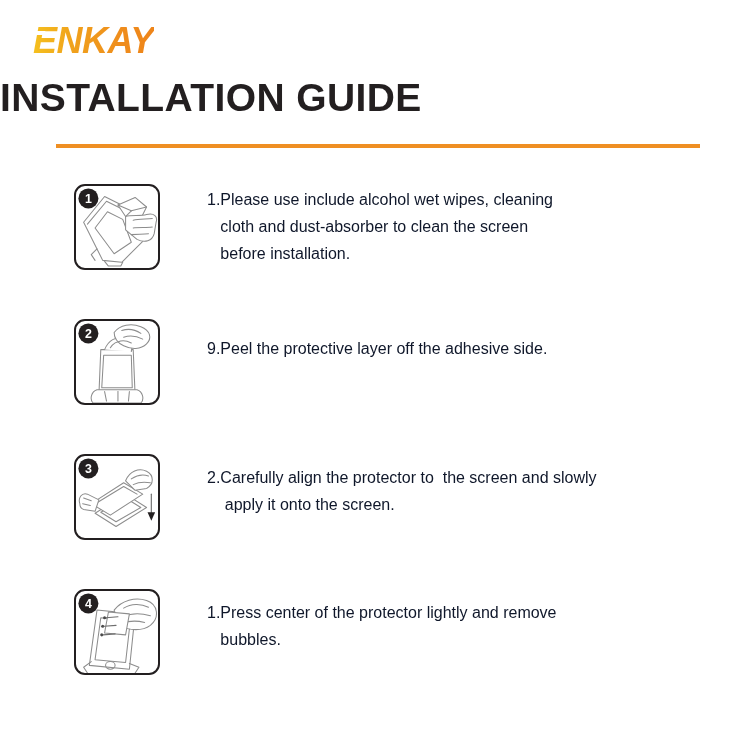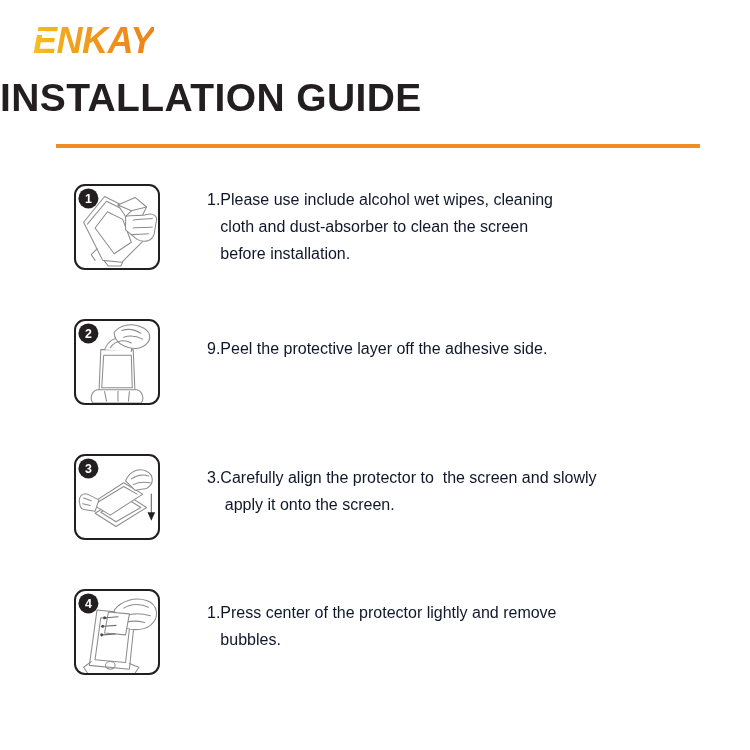--- a/index.html
+++ b/index.html
@@ -233,21 +233,21 @@
 
         <g>
           <line class="ln-d" x1="79" y1="40" x2="79" y2="62" stroke="#231f20" stroke-width="1.8"></line>
           <path d="M79 68 L75 59 L83 59 Z" fill="#231f20"></path>
         </g>
 
         <circle class="badge-circle" cx="13" cy="13" r="10.5"></circle>
         <text class="badge-num" x="13" y="17.5" text-anchor="middle">3</text>
       </svg>
     </div>
-    <div class="step-text">3.Carefully align the protector to  the screen and slowly
+    <div class="step-text">2.Carefully align the protector to  the screen and slowly
     apply it onto the screen.</div>
   </div>
 
   <div class="step step-4">
     <div class="step-figure">
       <svg viewBox="0 0 86 86" xmlns="http://www.w3.org/2000/svg">
 
         <path class="ln fillw" d="M14 78 L22 20 L62 24 L56 82 Z"></path>
         <path class="ln" d="M20 72 L26 28 L57 31 L52 75 Z"></path>
 

